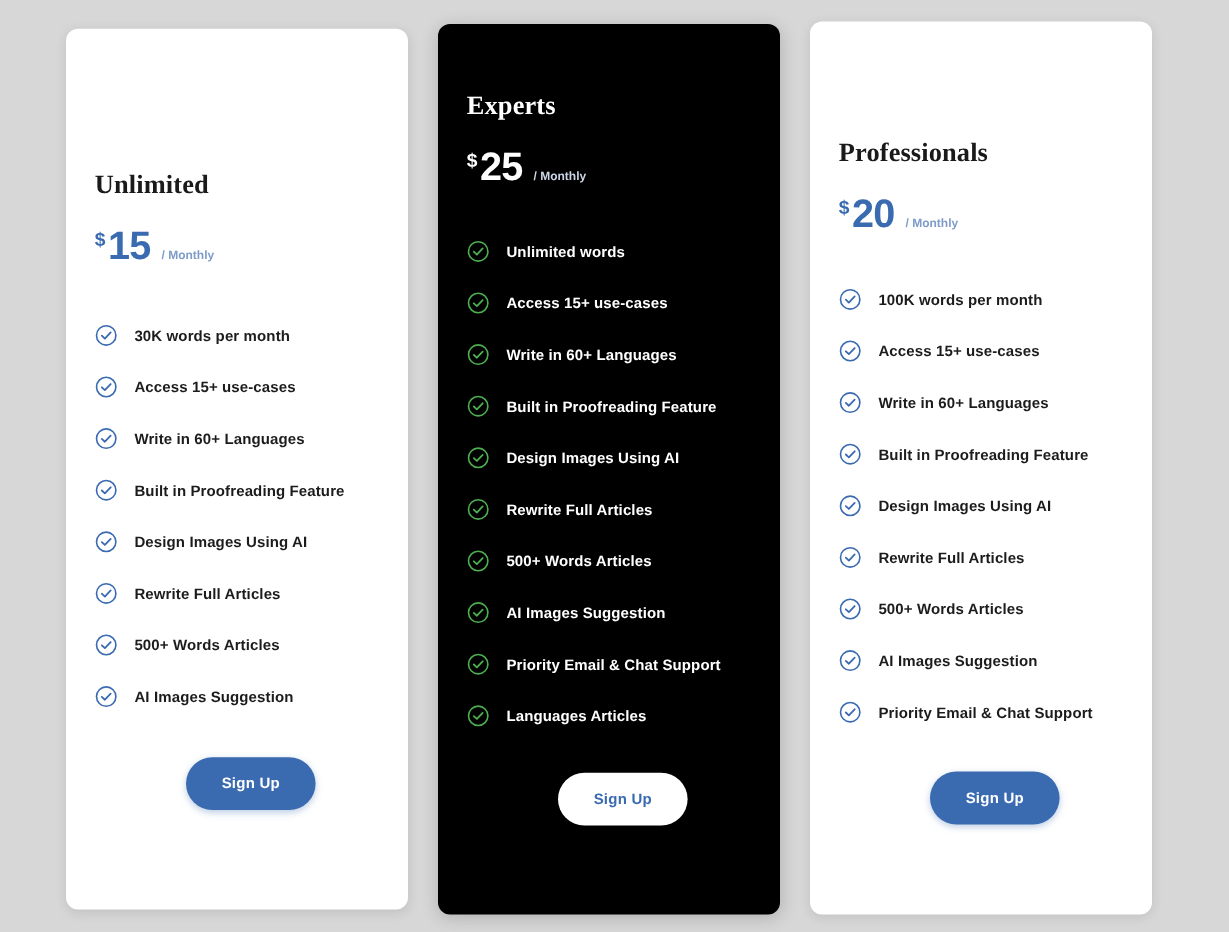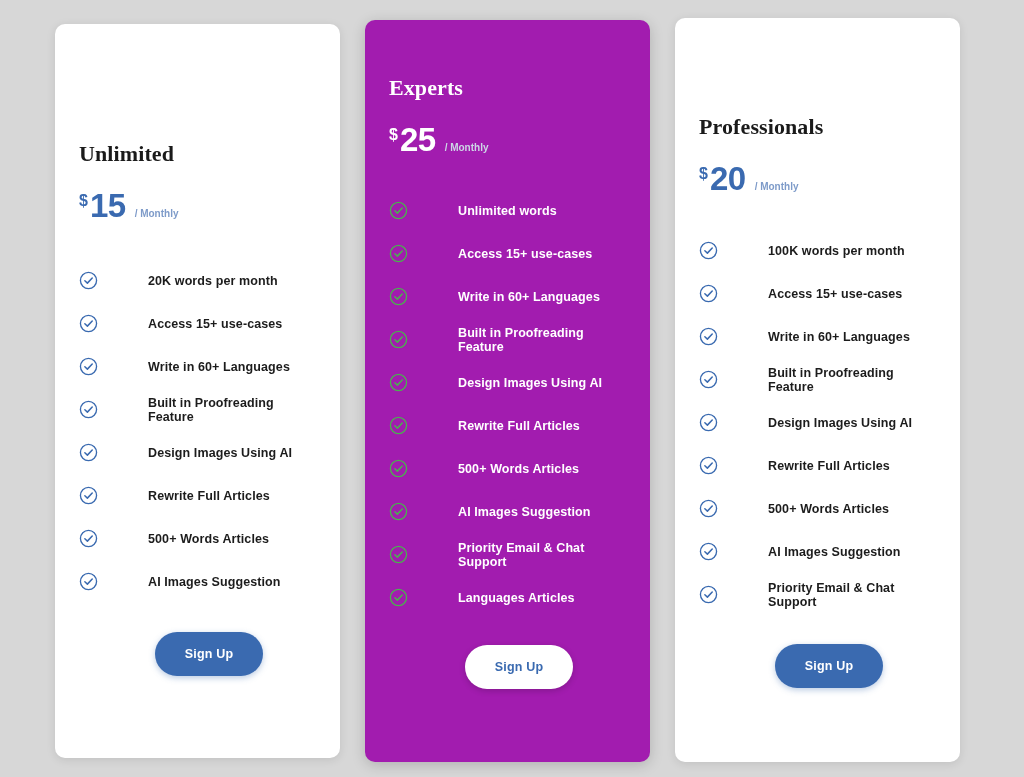--- a/index.html
+++ b/index.html
@@ -24,21 +24,21 @@
     position: absolute;
     box-sizing: border-box;
     border-radius: 10px;
     overflow: hidden;
   }
   .card-light {
     background: #ffffff;
     box-shadow: 0 2px 10px rgba(0,0,0,0.10);
   }
   .card-featured {
-    background: #a21caf;
+    background: #000000;
     box-shadow: 0 3px 14px rgba(0,0,0,0.18);
   }
 
   
   #card-beginners      { left: 55px;  top: 24px;  width: 285px; height: 734px; }
   #card-experts        { left: 365px; top: 20px;  width: 285px; height: 742px; }
   #card-professionals  { left: 675px; top: 18px;  width: 285px; height: 744px; }
 
   .card-inner {
     position: relative;
@@ -108,21 +108,20 @@
     flex: 0 0 auto;
   }
   #card-beginners .features     { margin-top: 37px; }
   #card-experts .features       { margin-top: 33px; }
   #card-professionals .features { margin-top: 34px; }
 
   .feature {
     display: flex;
     align-items: center;
     height: 43px;
-    gap: 36px;
   }
   .check-icon {
     flex: 0 0 auto;
     width: 19px;
     height: 19px;
     margin-right: 14px;
     display: block;
   }
   .feature-label {
     font-size: 12.5px;
@@ -179,21 +178,21 @@
           <span class="amount">15</span>
           <span class="period">/ Monthly</span>
         </div>
       </div>
       <ul class="features">
           <li class="feature">
             <svg viewBox="0 0 24 24" class="check-icon">
               <circle cx="12" cy="12" r="10.2" fill="none" stroke="#3a6ab0" stroke-width="1.7"></circle>
               <path d="M7.4 12.3 L10.6 15.3 L16.7 8.9" fill="none" stroke="#3a6ab0" stroke-width="1.9" stroke-linecap="round" stroke-linejoin="round"></path>
             </svg>
-            <span class="feature-label dark">20K words per month</span>
+            <span class="feature-label dark">30K words per month</span>
           </li>
           <li class="feature">
             <svg viewBox="0 0 24 24" class="check-icon">
               <circle cx="12" cy="12" r="10.2" fill="none" stroke="#3a6ab0" stroke-width="1.7"></circle>
               <path d="M7.4 12.3 L10.6 15.3 L16.7 8.9" fill="none" stroke="#3a6ab0" stroke-width="1.9" stroke-linecap="round" stroke-linejoin="round"></path>
             </svg>
             <span class="feature-label dark">Access 15+ use-cases</span>
           </li>
           <li class="feature">
             <svg viewBox="0 0 24 24" class="check-icon">

